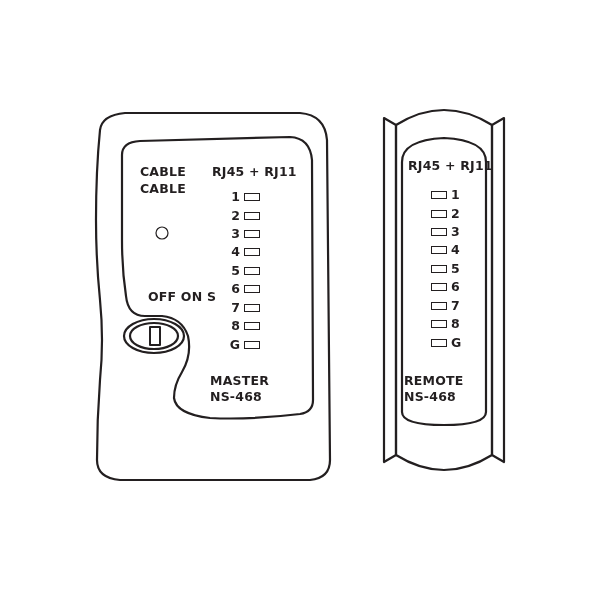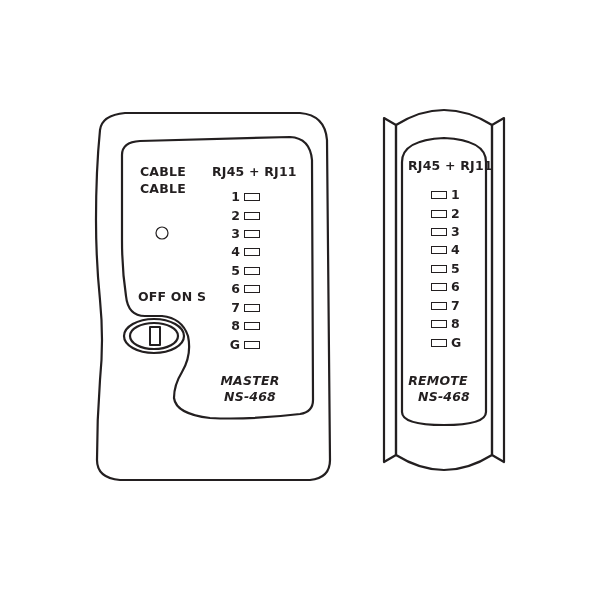--- a/index.html
+++ b/index.html
@@ -1,21 +1,21 @@
 <!DOCTYPE html>
 <html><head>
 <meta charset="utf-8">
 <style>
   html, body { margin: 0; padding: 0; background: #ffffff; }
   body { width: 600px; height: 600px; position: relative; overflow: hidden;
          font-family: "DejaVu Sans", sans-serif; }
   svg.outline { position: absolute; left: 0; top: 0; }
   .lbl { position: absolute; font-weight: bold; color: #231f20; font-size: 12.5px;
          line-height: 1; white-space: nowrap; letter-spacing: 0.2px; }
-  .center { text-align: center; font-style: italic; }
+  .center { text-align: left; }
   .led-row { position: absolute; display: flex; align-items: center; height: 14px; }
   .led-num { font-weight: bold; color: #231f20; font-size: 12.5px; line-height: 1; width: 12px; text-align: right; }
   .led-num.right { text-align: left; }
   .led { width: 16px; height: 8px; border: 1.6px solid #231f20; box-sizing: border-box; background: #fff; }
   .gap { width: 4px; }
 </style>
 </head>
 <body>
 
 <svg class="outline" width="600" height="600" viewBox="0 0 600 600">
@@ -42,21 +42,21 @@
 
     <path d="M504,118 L492,125 L492,455 L504,462 Z"></path>
 
     <path d="M402,162 Q402,140 444,138 Q486,140 486,162 L486,412 Q486,425 444,425 Q402,425 402,412 Z"></path>
   </g>
 </svg>
 
 <div class="lbl" style="left:140px; top:166px;">CABLE</div>
 <div class="lbl" style="left:140px; top:183px;">CABLE</div>
 <div class="lbl" style="left:212px; top:166px;">RJ45 + RJ11</div>
-<div class="lbl" style="left:138px; top:291px;">OFF ON S</div>
+<div class="lbl" style="left:148px; top:291px;">OFF ON S</div>
 <div class="lbl center" style="left:210px; width:80px; top:375px;">MASTER</div>
 <div class="lbl center" style="left:210px; width:80px; top:391px;">NS-468</div>
 
 <div class="led-row" style="left:228px; top:190px;">
     <span class="led-num">1</span>
     <span class="gap"></span>
     <span class="led"></span>
   </div>
 <div class="led-row" style="left:228px; top:209px;">
     <span class="led-num">2</span>

